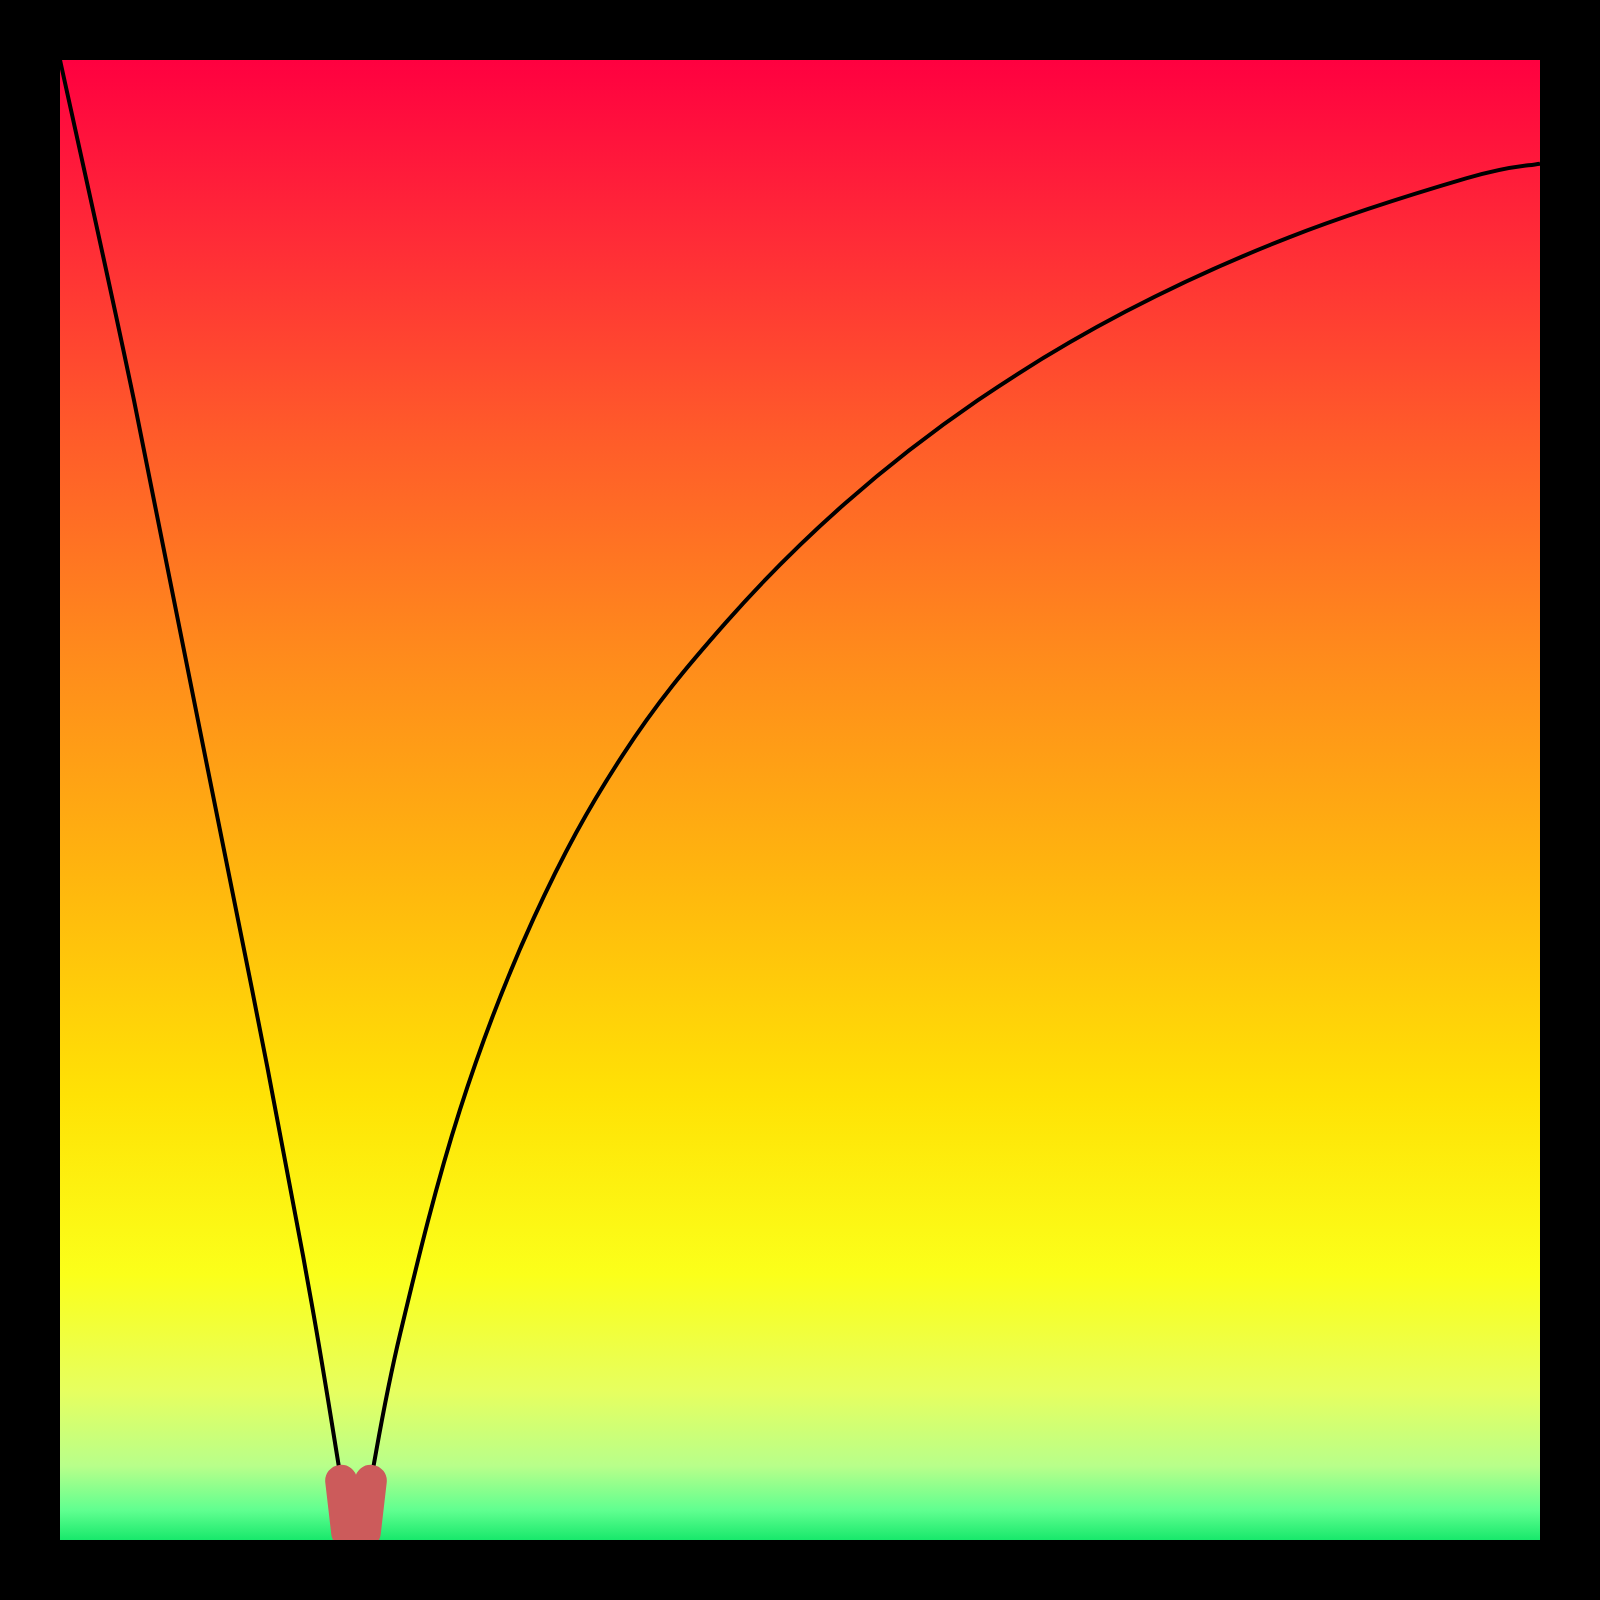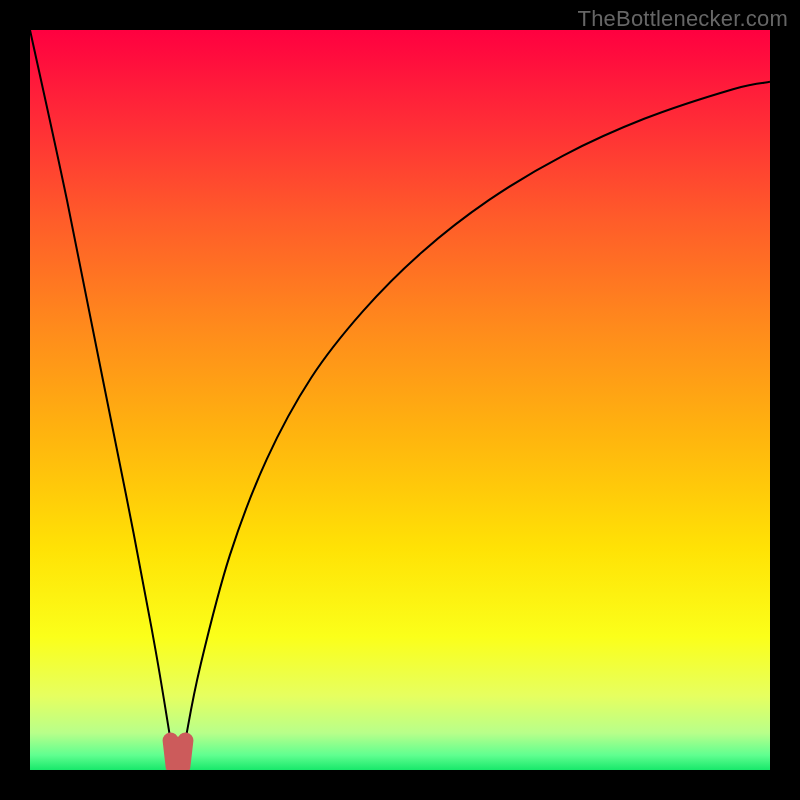--- a/index.html
+++ b/index.html
@@ -51,21 +51,20 @@
   .notch-path {
     fill: none;
     stroke-linecap: round;
     stroke-linejoin: round;
   }
 </style>
 </head>
 <body>
 
 <div class="chart-container">
-  <div class="watermark">TheBottlenecker.com</div>
 
   <div class="plot-area">
     <div class="gradient-bg" style="background: linear-gradient(rgb(255, 0, 64) 0%, rgb(255, 43, 55) 12%, rgb(255, 90, 42) 25%, rgb(255, 138, 28) 40%, rgb(255, 181, 14) 55%, rgb(255, 226, 5) 70%, rgb(251, 255, 26) 82%, rgb(230, 255, 96) 90%, rgb(184, 255, 138) 95%, rgb(96, 255, 144) 98%, rgb(24, 232, 107) 100%);"></div>
     <svg class="curve" viewBox="0 0 740 740" preserveAspectRatio="none">
       <path class="curve-path" d="M 0 0 C 6.66 30.635999999999985, 23.68 106.26399999999994, 37 170.19999999999993 C 50.32 234.1359999999999, 62.012 295.26, 74 355.2 C 85.988 415.14, 94.27600000000001 455.248, 103.60000000000001 503.2 C 112.924 551.152, 119.14000000000001 584.304, 125.80000000000001 621.6 C 132.46 658.8960000000001, 137.26999999999998 690.42, 140.6 710.4 C 143.93 730.38, 142.96800000000002 727.938, 144.3 732.6 C 145.632 737.2620000000001, 146.668 736.3, 148 736.3 C 149.332 736.3, 150.368 737.2620000000001, 151.7 732.6 C 153.03199999999998 727.938, 152.07 727.716, 155.4 710.4 C 158.73000000000002 693.084, 162.20800000000003 669.6999999999999, 170.20000000000002 636.4 C 178.192 603.1, 187.812 562.696, 199.8 525.4 C 211.788 488.104, 222.14800000000002 461.168, 236.8 429.2 C 251.452 397.23199999999997, 263.884 374.43999999999994, 281.2 347.79999999999995 C 298.51599999999996 321.15999999999997, 313.02 303.844, 333 281.2 C 352.98 258.556, 369.55600000000004 241.98000000000002, 392.20000000000005 222 C 414.84400000000005 202.01999999999998, 433.492 187.5159999999999, 458.8 170.19999999999993 C 484.108 152.88399999999996, 504.828 140.45200000000006, 532.8 125.80000000000007 C 560.7719999999999 111.14800000000007, 583.564 100.78799999999998, 614.1999999999999 88.79999999999995 C 644.8359999999999 76.81199999999993, 680.356 65.85999999999993, 703 59.19999999999993 C 725.644 52.539999999999935, 733.34 53.13199999999995, 740 51.799999999999955"></path>
       <path class="notch-path" d="M 140.6 710.4 L 143.6 736.3 Q 148 742.3 152.4 736.3 L 155.4 710.4" stroke="#cc5b5b" stroke-width="16"></path>
     </svg>
   </div>
 </div>
 

